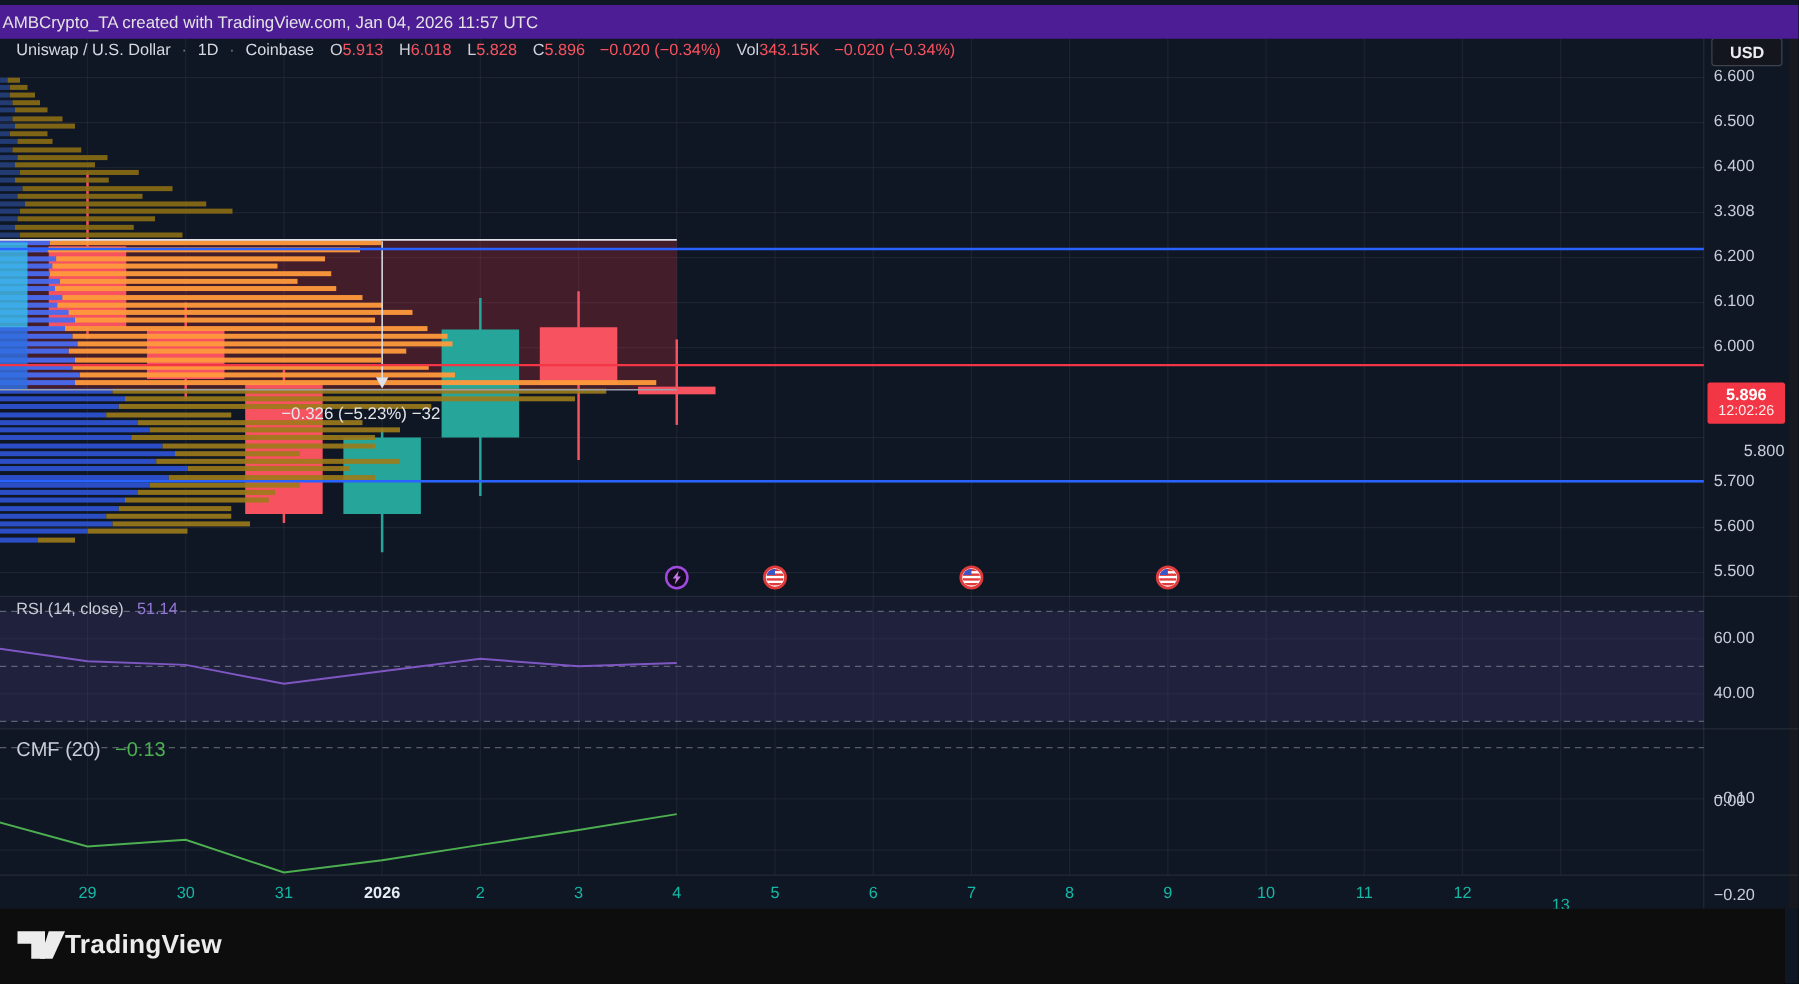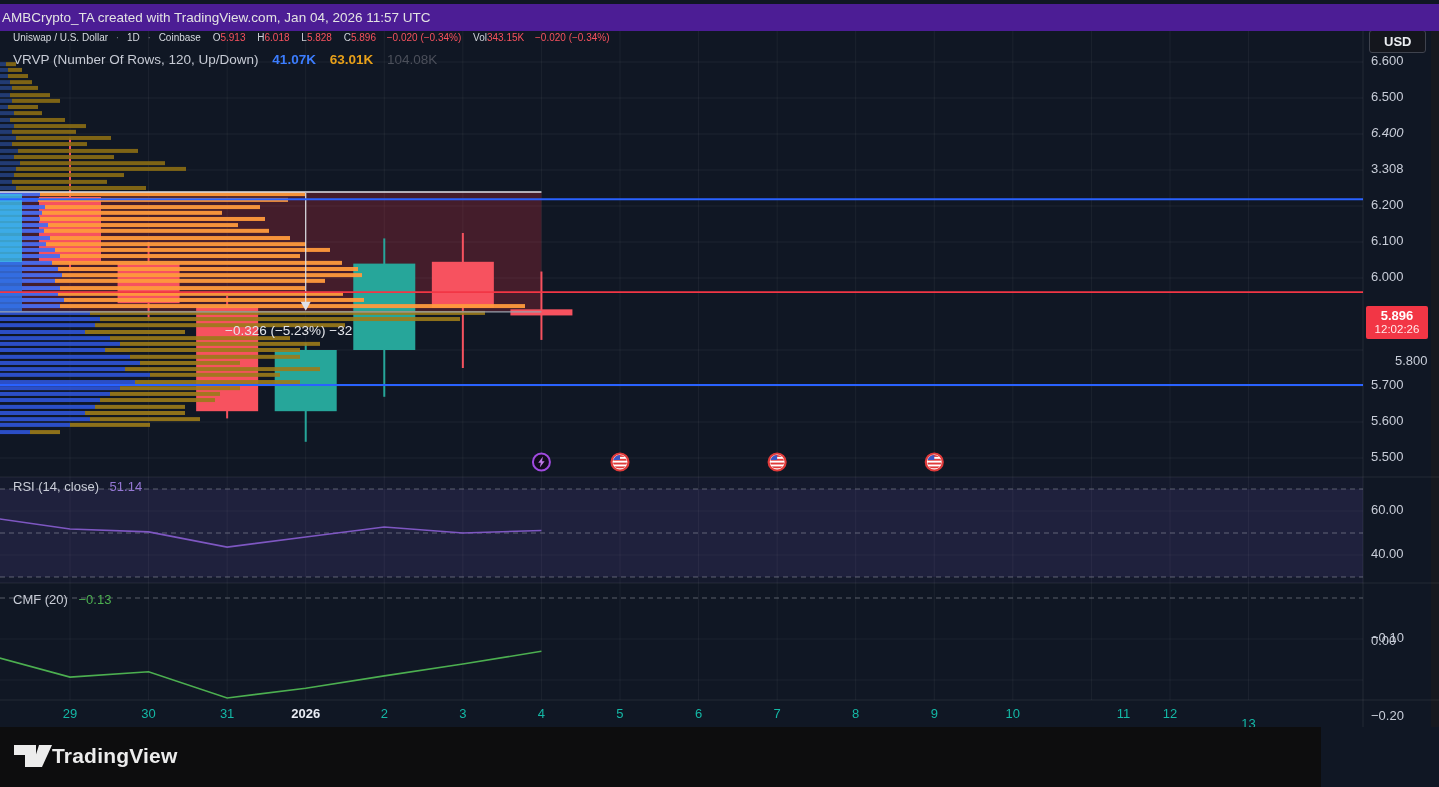--- a/index.html
+++ b/index.html
@@ -2,45 +2,45 @@
 <html><head>
 <meta charset="utf-8">
 <style>
   html,body{margin:0;padding:0;background:#000;}
   #app{position:relative;width:1439px;height:787px;overflow:hidden;
        font-family:"Liberation Sans","DejaVu Sans",sans-serif;background:#101724;}
   #gfx{position:absolute;left:0;top:0;z-index:1;}
   .ovl{position:absolute;z-index:4;}
   #topbar{left:0;top:4px;width:1439px;height:27px;background:#4c1d95;color:#e3e3e3;
           font-size:13.5px;line-height:27px;padding-left:2px;box-sizing:border-box;z-index:5;}
-  #legend1{left:13px;top:32px;font-size:10px;color:#d6d9e0;white-space:nowrap;}
+  #legend1{left:13px;top:32px;font-size:13px;color:#d6d9e0;white-space:nowrap;}
   #legend2{left:13px;top:52px;font-size:13.5px;color:#c7cbd5;white-space:nowrap;}
   .dim{color:#787d89;margin:0 5px;}
   .lbl{color:#cfd2da;margin-left:9px;}
   .red{color:#f7525f;}
   .chg{margin-left:8px;}
   .vrvp-up{color:#3c7dff;margin-left:10px;font-weight:bold;}
   .vrvp-dn{color:#e8a019;margin-left:10px;font-weight:bold;}
   .vrvp-tot{color:#4b4f5a;margin-left:10px;}
   #usd-btn{left:1369px;top:30px;background:#14161d;border:1px solid #3f434e;border-radius:3px;
            color:#eceef2;font-size:13px;font-weight:bold;padding:3px 14px;cursor:pointer;}
   #price-box{left:1366px;top:306px;width:62px;background:#f23645;border-radius:2px;
              color:#fff;text-align:center;padding:2px 0 3px 0;}
   #price-box .p{font-size:13px;font-weight:bold;line-height:15px;}
   #price-box .t{font-size:11.5px;line-height:13px;color:#ffe9ea;}
   .tick{position:absolute;left:8px;font-size:13px;color:#c8cdd8;white-space:nowrap;}
   #price-scale{left:1363px;top:27px;width:76px;height:673px;z-index:3;}
   #rsi-legend{left:13px;top:479px;font-size:13px;color:#c9cdd7;white-space:nowrap;}
-  #cmf-legend{left:13px;top:592px;font-size:13px;color:#c9cdd7;white-space:nowrap;}
+  #cmf-legend{left:13px;top:592px;font-size:16px;color:#c9cdd7;white-space:nowrap;}
   .rsi-val{color:#9577d4;margin-left:7px;}
   .cmf-val{color:#4caf50;margin-left:7px;}
   #time-axis{left:0;top:700px;width:1363px;height:27px;z-index:3;}
   .tlab{position:absolute;top:6px;font-size:13px;color:#14b8a6;transform:translateX(-50%);}
   .tlab.bold{color:#e9ecf4;font-weight:bold;}
-  #footer{left:0;top:727px;width:1321px;height:60px;background:#0d0d0e;z-index:5;}
+  #footer{left:0;top:727px;width:1428px;height:60px;background:#0d0d0e;z-index:5;}
   #brand{position:absolute;left:52px;top:17px;color:#ececec;font-size:21px;font-weight:bold;letter-spacing:0.2px;}
 </style>
 </head>
 <body>
 
 <div id="app">
   <svg id="gfx" width="1439" height="787">
       <rect x="0" y="27" width="1439" height="700" fill="#101724"></rect>
       <rect x="1431" y="27" width="8" height="700" fill="#17191f"></rect>
       <rect x="0" y="477" width="1363" height="106" fill="rgba(126,96,210,0.05)"></rect>
@@ -421,35 +421,29 @@
     <span>Coinbase</span>
     <span class="lbl">O</span><span class="red">5.913</span>
     <span class="lbl">H</span><span class="red">6.018</span>
     <span class="lbl">L</span><span class="red">5.828</span>
     <span class="lbl">C</span><span class="red">5.896</span>
     <span class="red chg">−0.020 (−0.34%)</span>
     <span class="lbl">Vol</span><span class="red">343.15K</span>
     <span class="red chg">−0.020 (−0.34%)</span>
   </div>
 
-  <div id="legend2" class="ovl">
-    <span>VRVP (Number Of Rows, 120, Up/Down)</span>
-    <span class="vrvp-up">41.07K</span>
-    <span class="vrvp-dn">63.01K</span>
-    <span class="vrvp-tot">104.08K</span>
-  </div>
 
   <div id="usd-btn" class="ovl">
     <span>USD</span>
   </div>
 
   <div id="price-scale" class="ovl">
       <div class="tick" style="top: 26px;">6.600</div>
       <div class="tick" style="top: 62px;">6.500</div>
-      <div class="tick" style="top: 98px; font-style: italic;">6.400</div>
+      <div class="tick" style="top: 98px;">6.400</div>
       <div class="tick" style="top: 134px;">3.308</div>
       <div class="tick" style="top: 170px;">6.200</div>
       <div class="tick" style="top: 206px;">6.100</div>
       <div class="tick" style="top: 242px;">6.000</div>
       <div class="tick" style="top: 326px; margin-left: 24px;">5.800</div>
       <div class="tick" style="top: 350px;">5.700</div>
       <div class="tick" style="top: 386px;">5.600</div>
       <div class="tick" style="top: 422px;">5.500</div>
       <div class="tick" style="top: 475px;">60.00</div>
       <div class="tick" style="top: 519px;">40.00</div>
@@ -480,21 +474,21 @@
       <div class="tlab bold" style="left: 305.71px;">2026</div>
       <div class="tlab" style="left: 384.28px;">2</div>
       <div class="tlab" style="left: 462.85px;">3</div>
       <div class="tlab" style="left: 541.42px;">4</div>
       <div class="tlab" style="left: 619.99px;">5</div>
       <div class="tlab" style="left: 698.56px;">6</div>
       <div class="tlab" style="left: 777.13px;">7</div>
       <div class="tlab" style="left: 855.7px;">8</div>
       <div class="tlab" style="left: 934.27px;">9</div>
       <div class="tlab" style="left: 1012.84px;">10</div>
-      <div class="tlab" style="left: 1091.41px; margin-left: 32px;">11</div>
+      <div class="tlab" style="left: 1091.41px;">11</div>
       <div class="tlab" style="left: 1169.98px;">12</div>
       <div class="tlab" style="left: 1248.55px; margin-top: 10px;">13</div>
     </div>
 
   <div id="footer" class="ovl">
     <svg width="40" height="30" style="position:absolute;left:12px;top:15px;">
       <path d="M2,3 H24 V25 H13 V13 H2 Z" fill="#ececec"></path>
       <path d="M27,3 H40 L30,25 H20 Z" fill="#ececec"></path>
     </svg>
     <span id="brand">TradingView</span>

